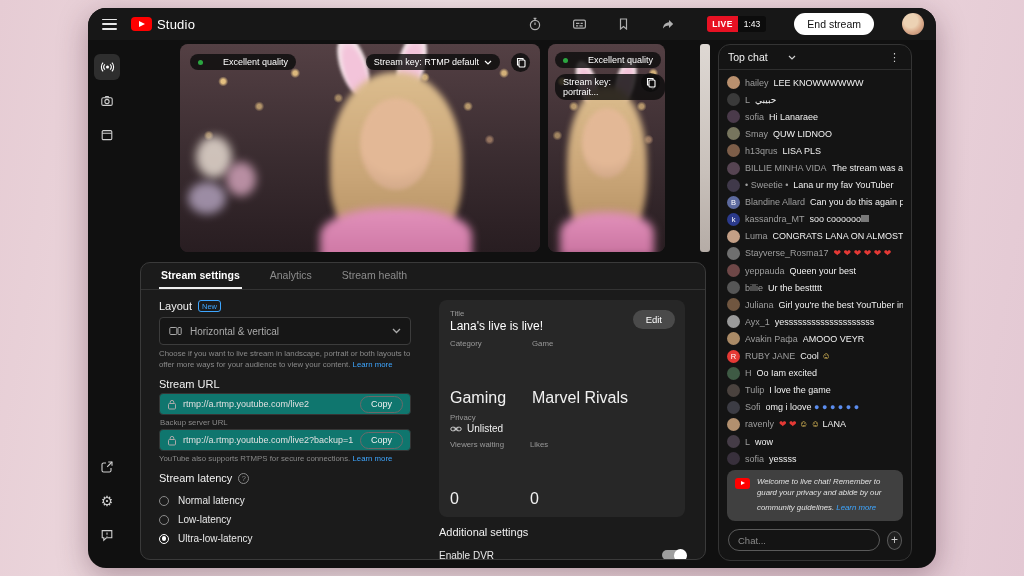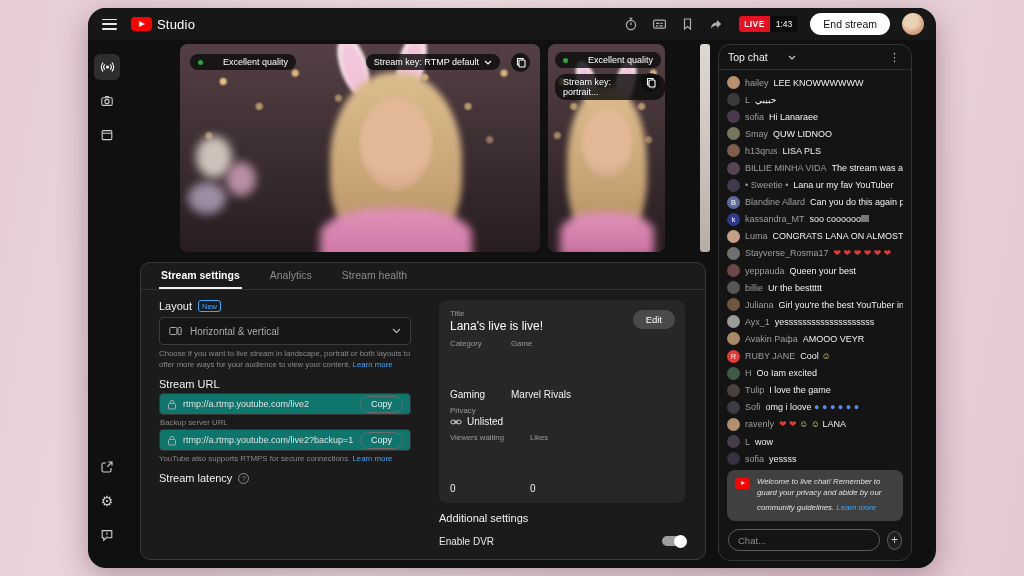--- a/index.html
+++ b/index.html
@@ -15,21 +15,21 @@
   
   .topbar { position:absolute; left:0; top:0; right:0; height:32px; display:flex; align-items:center;
     background:#171717; padding:0 12px 0 14px; }
   .hamburger { width:15px; height:11px; display:flex; flex-direction:column; justify-content:space-between; cursor:pointer; }
   .hamburger i { display:block; height:1.6px; background:#e8e8e8; border-radius:1px; }
   .logo { display:flex; align-items:center; gap:5px; margin-left:14px; }
   .yt-mark { width:21px; height:14px; background:#ff0000; border-radius:4px; position:relative; }
   .yt-mark::after { content:''; position:absolute; left:8px; top:4px;
     border-left:6px solid #fff; border-top:3.2px solid transparent; border-bottom:3.2px solid transparent; }
   .logo-text { color:#fff; font-size:13px; letter-spacing:.2px; }
-  .topbar-right { margin-left:auto; display:flex; align-items:center; gap:12px; }
+  .topbar-right { margin-left:auto; display:flex; align-items:center; gap:28px; }
   .tb-icon { width:16px; height:16px; display:flex; align-items:center; justify-content:center; cursor:pointer; }
   .live-pill { display:flex; align-items:stretch; border-radius:3px; overflow:hidden; margin-left:4px; }
   .live-pill .live { background:#e81123; color:#fff; font-size:8.5px; font-weight:bold; padding:3px 5px; letter-spacing:.4px; }
   .live-pill .time { background:#0c0c0c; color:#fff; font-size:8.5px; padding:3px 6px; }
   .end-btn { background:#fff; color:#0f0f0f; font-size:10.5px; font-weight:500;
     border:none; border-radius:14px; padding:5px 13px; cursor:pointer; }
   .avatar { width:22px; height:22px; border-radius:50%;
     background:radial-gradient(circle at 40% 35%,#ecd2b4 0 35%,#d9a98a 60%,#a87a62 100%); cursor:pointer; }
 
   
@@ -108,21 +108,21 @@
   .radio-row { display:flex; align-items:center; gap:9px; height:19px; cursor:pointer; }
   .radio { width:10px; height:10px; border:1.5px solid #8a8a8a; border-radius:50%; position:relative; flex:none; }
   .radio.checked { border-color:#fff; }
   .radio.checked::after { content:''; position:absolute; inset:1.8px; background:#fff; border-radius:50%; }
   .radio-lbl { color:#e8e8e8; font-size:10px; }
 
   .title-card { position:relative; background:#272727; border-radius:8px; padding:9px 11px; margin-bottom:9px; }
   .tc-lbl { color:#9a9a9a; font-size:7.8px; margin-bottom:1px; }
   .tc-title { color:#fff; font-size:12px; margin-bottom:6px; }
   .tc-grid { display:flex; gap:26px; margin-bottom:6px; }
-  .tc-val { color:#f1f1f1; font-size:10px;margin-top:41px; }
+  .tc-val { color:#f1f1f1; font-size:16px;margin-top:41px; }
   .tc-privacy { display:flex; align-items:center; gap:5px; color:#f1f1f1; font-size:10px; }
   .edit-btn { position:absolute; right:10px; top:10px; background:#4a4a4a; color:#fff; border:none;
     border-radius:13px; padding:4px 13px; font-size:9.5px; cursor:pointer; }
   .add-head { color:#f1f1f1; font-size:11px; font-weight:500; margin:2px 0 9px; }
   .toggle-row { display:flex; align-items:center; justify-content:space-between; height:16px; margin-bottom:11px; }
   .toggle-lbl { color:#e8e8e8; font-size:10px; }
   .toggle { width:23px; height:10px; border-radius:5px; background:#4d4d4d; position:relative; cursor:pointer; flex:none; }
   .toggle::after { content:''; position:absolute; width:13px; height:13px; border-radius:50%;
     background:#8c8c8c; left:-2px; top:-1.5px; }
   .toggle.on { background:#9e9e9e; }
@@ -358,20 +358,37 @@
             <button class="copy-btn">Copy</button>
           </div>
           <div class="note">
             <span>YouTube also supports RTMPS for secure connections.</span>
             <span class="link">Learn more</span>
           </div>
           <div class="latency-row">
             <span class="lbl">Stream latency</span>
             <span class="q-help">?</span>
           </div>
+          <div>
+
+              <div class="radio-row">
+                <span class="radio"></span>
+                <span class="radio-lbl">Normal latency</span>
+              </div>
+
+              <div class="radio-row">
+                <span class="radio"></span>
+                <span class="radio-lbl">Low-latency</span>
+              </div>
+
+              <div class="radio-row">
+                <span class="radio checked"></span>
+                <span class="radio-lbl">Ultra-low-latency</span>
+              </div>
+            </div>
         </div>
 
         <div class="col-right">
           <div class="title-card">
             <div class="tc-lbl">Title</div>
             <div class="tc-title">Lana's live is live!</div>
             <button class="edit-btn">Edit</button>
             <div class="tc-grid">
               <div>
                 <div class="tc-lbl">Category</div>

